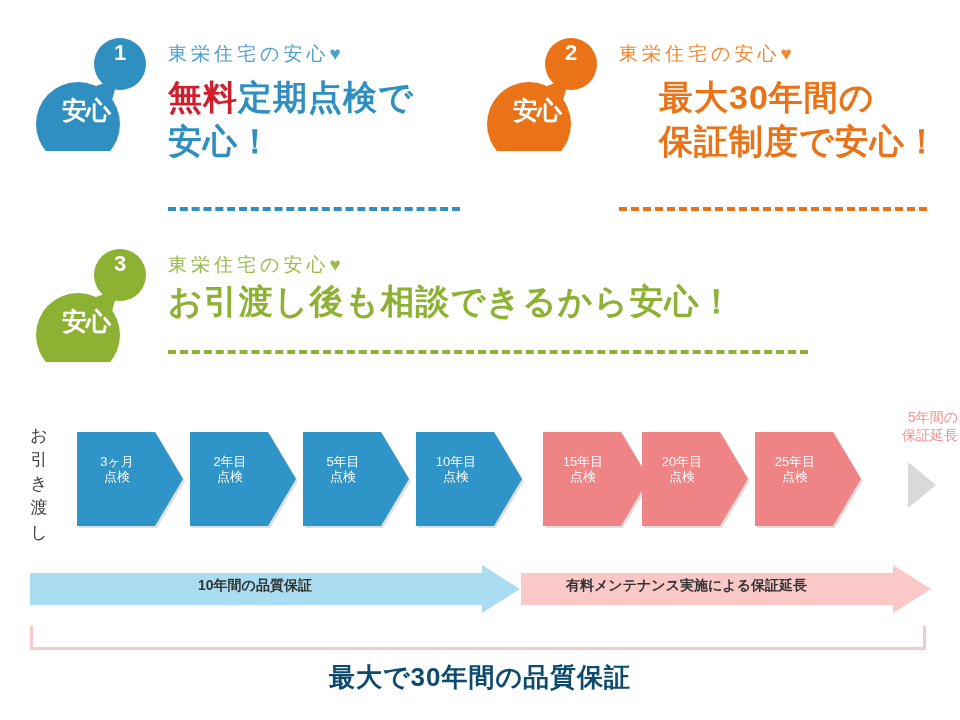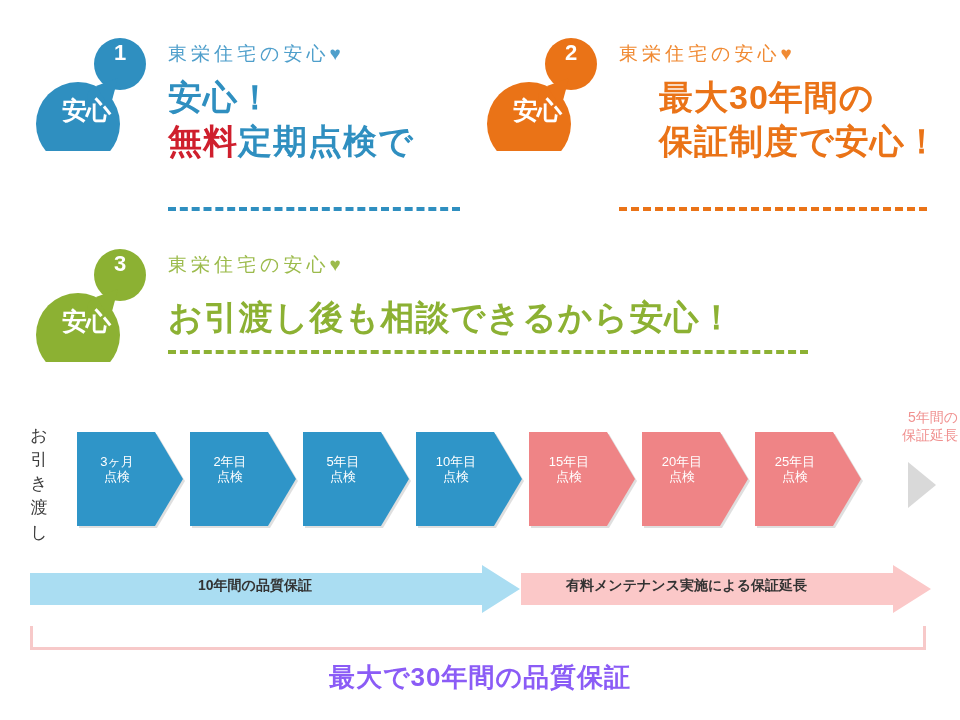--- a/index.html
+++ b/index.html
@@ -158,21 +158,21 @@
     box-sizing: border-box;
   }
   .caption {
     position: absolute;
     left: 0;
     top: 664px;
     width: 960px;
     text-align: center;
     font-size: 26px;
     font-weight: bold;
-    color: #8b5cf6;
+    color: #0c4a6e;
     letter-spacing: 1px;
     line-height: 1;
   }
 </style>
 </head>
 <body>
 
 <div class="assur-block" style="left:36px; top:36px;">
   <div class="badge" style="left:0; top:0;">
     <svg viewBox="0 0 110 115" aria-hidden="true">
@@ -180,22 +180,22 @@
       <circle cx="84" cy="28" r="26" fill="#2f8fc0"></circle>
       <path d="M 64 54 C 74 62, 66 74, 54 66 C 46 60, 56 48, 64 54 Z" fill="#2f8fc0"></path>
       <path d="M 60 50 L 82 42 L 74 72 Z" fill="#2f8fc0"></path>
     </svg>
     <div class="badge-num">1</div>
     <div class="badge-main-label">安心</div>
   </div>
   <div class="assur-text" style="left:132px; top:8px;">
     <div class="assur-sub sub-blue">東栄住宅の安心♥</div>
     <div class="assur-head theme-blue" style="margin-top:13px;">
+      <div><span class="hl">無料</span><span>定期点検で</span></div>
       <div>安心！</div>
-      <div><span class="hl">無料</span><span>定期点検で</span></div>
     </div>
   </div>
   <div class="dash-rule theme-blue" style="position:absolute; left:132px; top:171px; width:292px;"></div>
 </div>
 
 <div class="assur-block" style="left:487px; top:36px;">
   <div class="badge" style="left:0; top:0;">
     <svg viewBox="0 0 110 115" aria-hidden="true">
       <circle cx="42" cy="88" r="42" fill="#ea7317"></circle>
       <circle cx="84" cy="28" r="26" fill="#ea7317"></circle>
@@ -221,21 +221,21 @@
       <circle cx="42" cy="88" r="42" fill="#8cb133"></circle>
       <circle cx="84" cy="28" r="26" fill="#8cb133"></circle>
       <path d="M 64 54 C 74 62, 66 74, 54 66 C 46 60, 56 48, 64 54 Z" fill="#8cb133"></path>
       <path d="M 60 50 L 82 42 L 74 72 Z" fill="#8cb133"></path>
     </svg>
     <div class="badge-num">3</div>
     <div class="badge-main-label">安心</div>
   </div>
   <div class="assur-text" style="left:132px; top:8px;">
     <div class="assur-sub sub-green">東栄住宅の安心♥</div>
-    <div class="assur-head theme-green" style="margin-top:22px;text-align:center;">
+    <div class="assur-head theme-green" style="margin-top:6px;text-align:center;">
       <div>お引渡し後も相談できるから安心！</div>
     </div>
   </div>
   <div class="dash-rule theme-green" style="position:absolute; left:132px; top:103px; width:640px;"></div>
 </div>
 
 <div class="handover-label">
   <span>お</span>
   <span>引</span>
   <span>き</span>
@@ -288,21 +288,21 @@
       <path d="M 0 0 L 78 0 L 106 47 L 78 94 L 0 94 Z" fill="#b8b8b8" opacity="0.45" transform="translate(2,2)"></path>
       <path d="M 0 0 L 78 0 L 106 47 L 78 94 L 0 94 Z" fill="#2f95c8"></path>
     </g>
   </svg>
   <div class="chev-text">
     <span class="l1">10年目</span>
     <span class="l2">点検</span>
   </div>
 </div>
 
-<div class="chev" style="left:527px;">
+<div class="chev" style="left:541px;">
   <svg viewBox="0 0 110 98">
     <g transform="translate(2,2)">
       <path d="M 0 0 L 78 0 L 106 47 L 78 94 L 0 94 Z" fill="#b8b8b8" opacity="0.45" transform="translate(2,2)"></path>
       <path d="M 0 0 L 78 0 L 106 47 L 78 94 L 0 94 Z" fill="#ef8486"></path>
     </g>
   </svg>
   <div class="chev-text">
     <span class="l1">15年目</span>
     <span class="l2">点検</span>
   </div>

